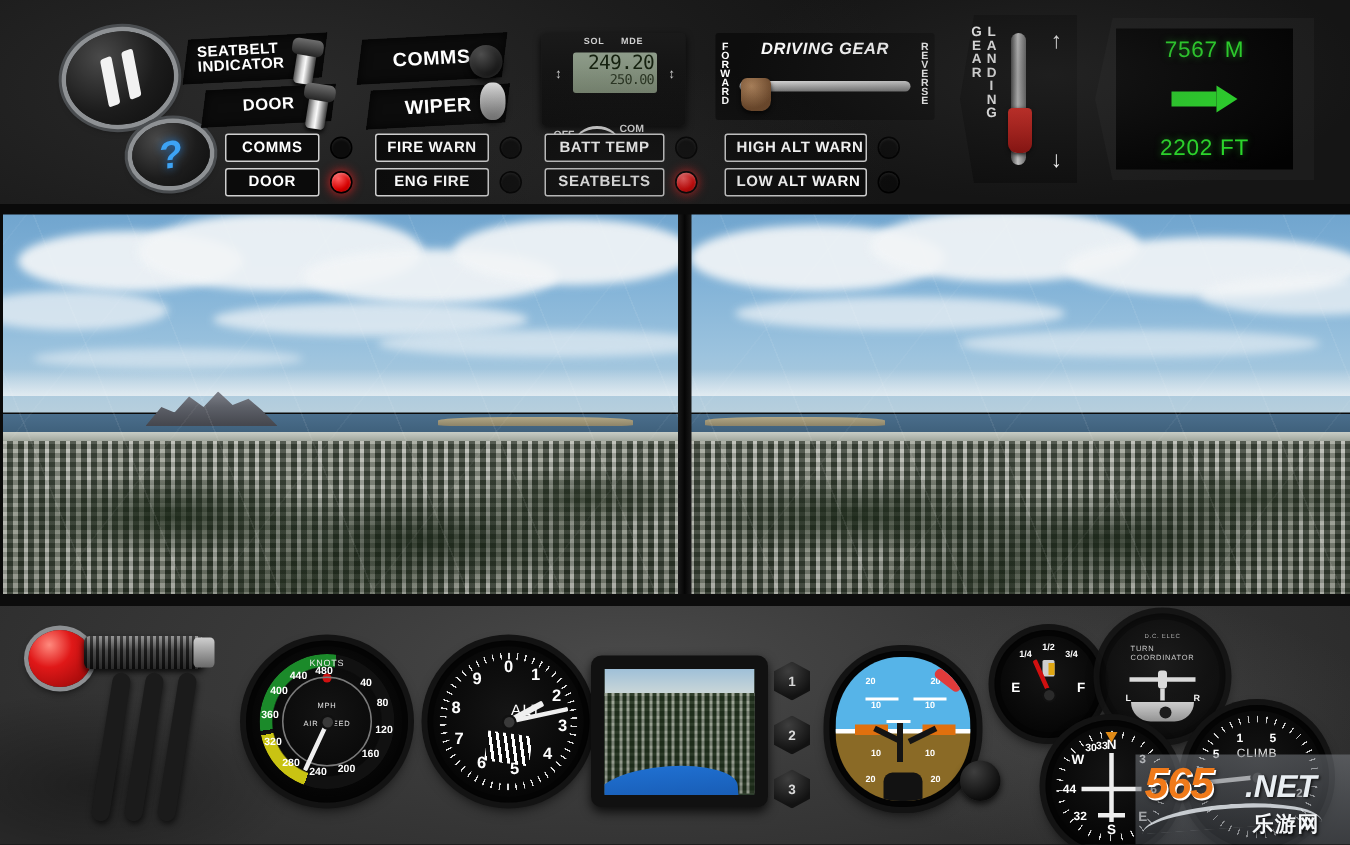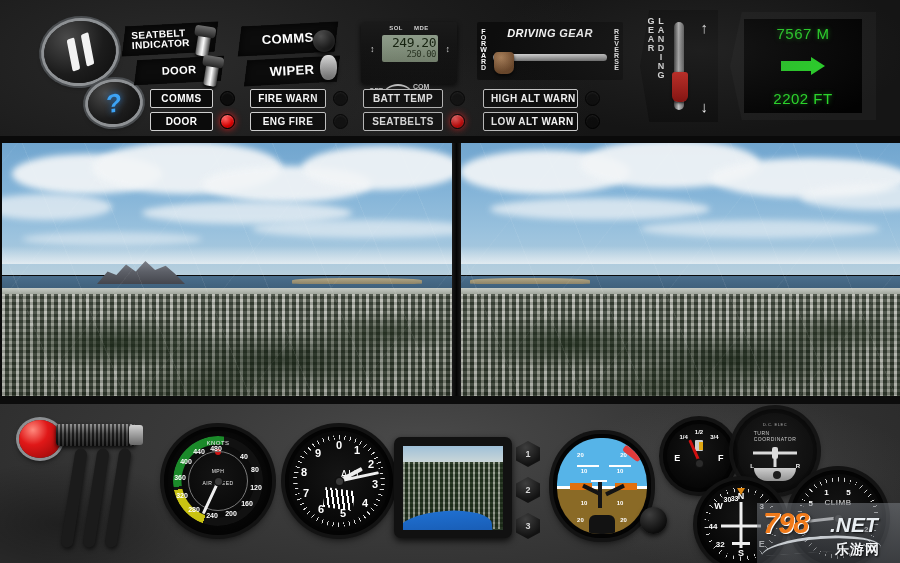--- a/index.html
+++ b/index.html
@@ -602,18 +602,18 @@
       <span class="tick-lbl" style="left:62%;top:21%;font-size:8px;">5</span>
       <span class="tick-lbl" style="left:82%;top:62%;font-size:8px;">2</span>
       <div class="needle" style="width:3px;height:34px;margin-left:-1.5px;margin-top:-34px;transform:rotate(-96deg);"></div>
       <div class="hub"></div>
     </div>
   </div>
 
   <div class="watermark">
     <div class="wm-box"></div>
     <span class="wm-swoosh"></span>
-    <span class="wm-t1">798</span>
+    <span class="wm-t1">565</span>
     <span class="wm-t2">.NET</span>
     <span class="wm-t3">乐游网</span>
   </div>
 
 </div>
 
 </body></html>

